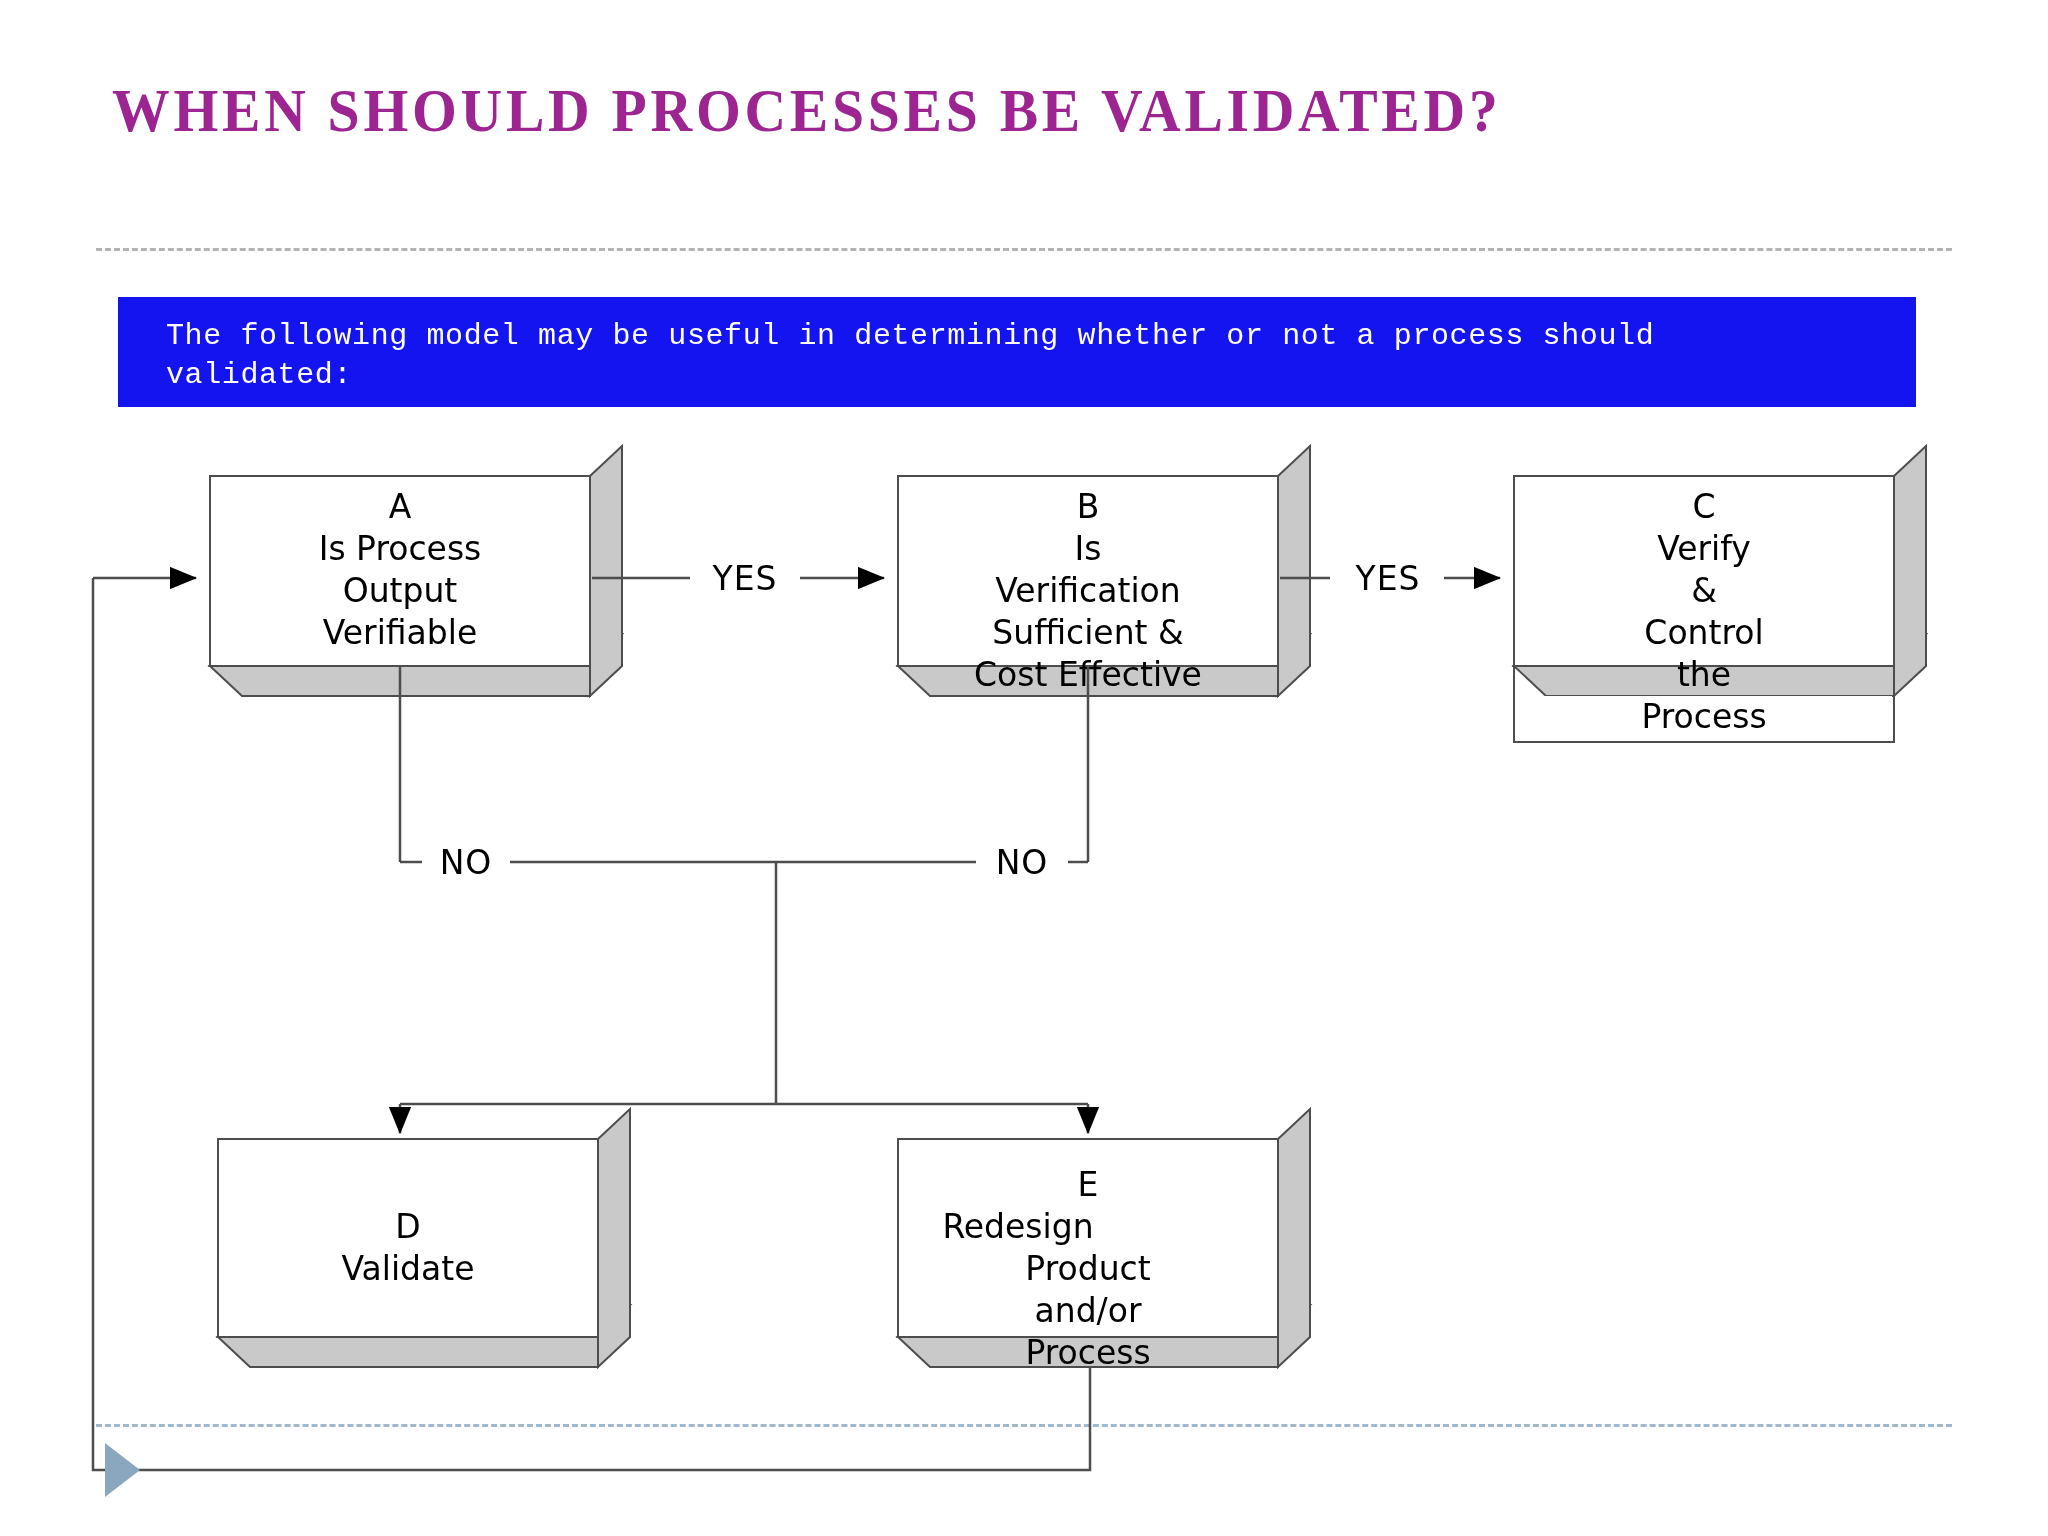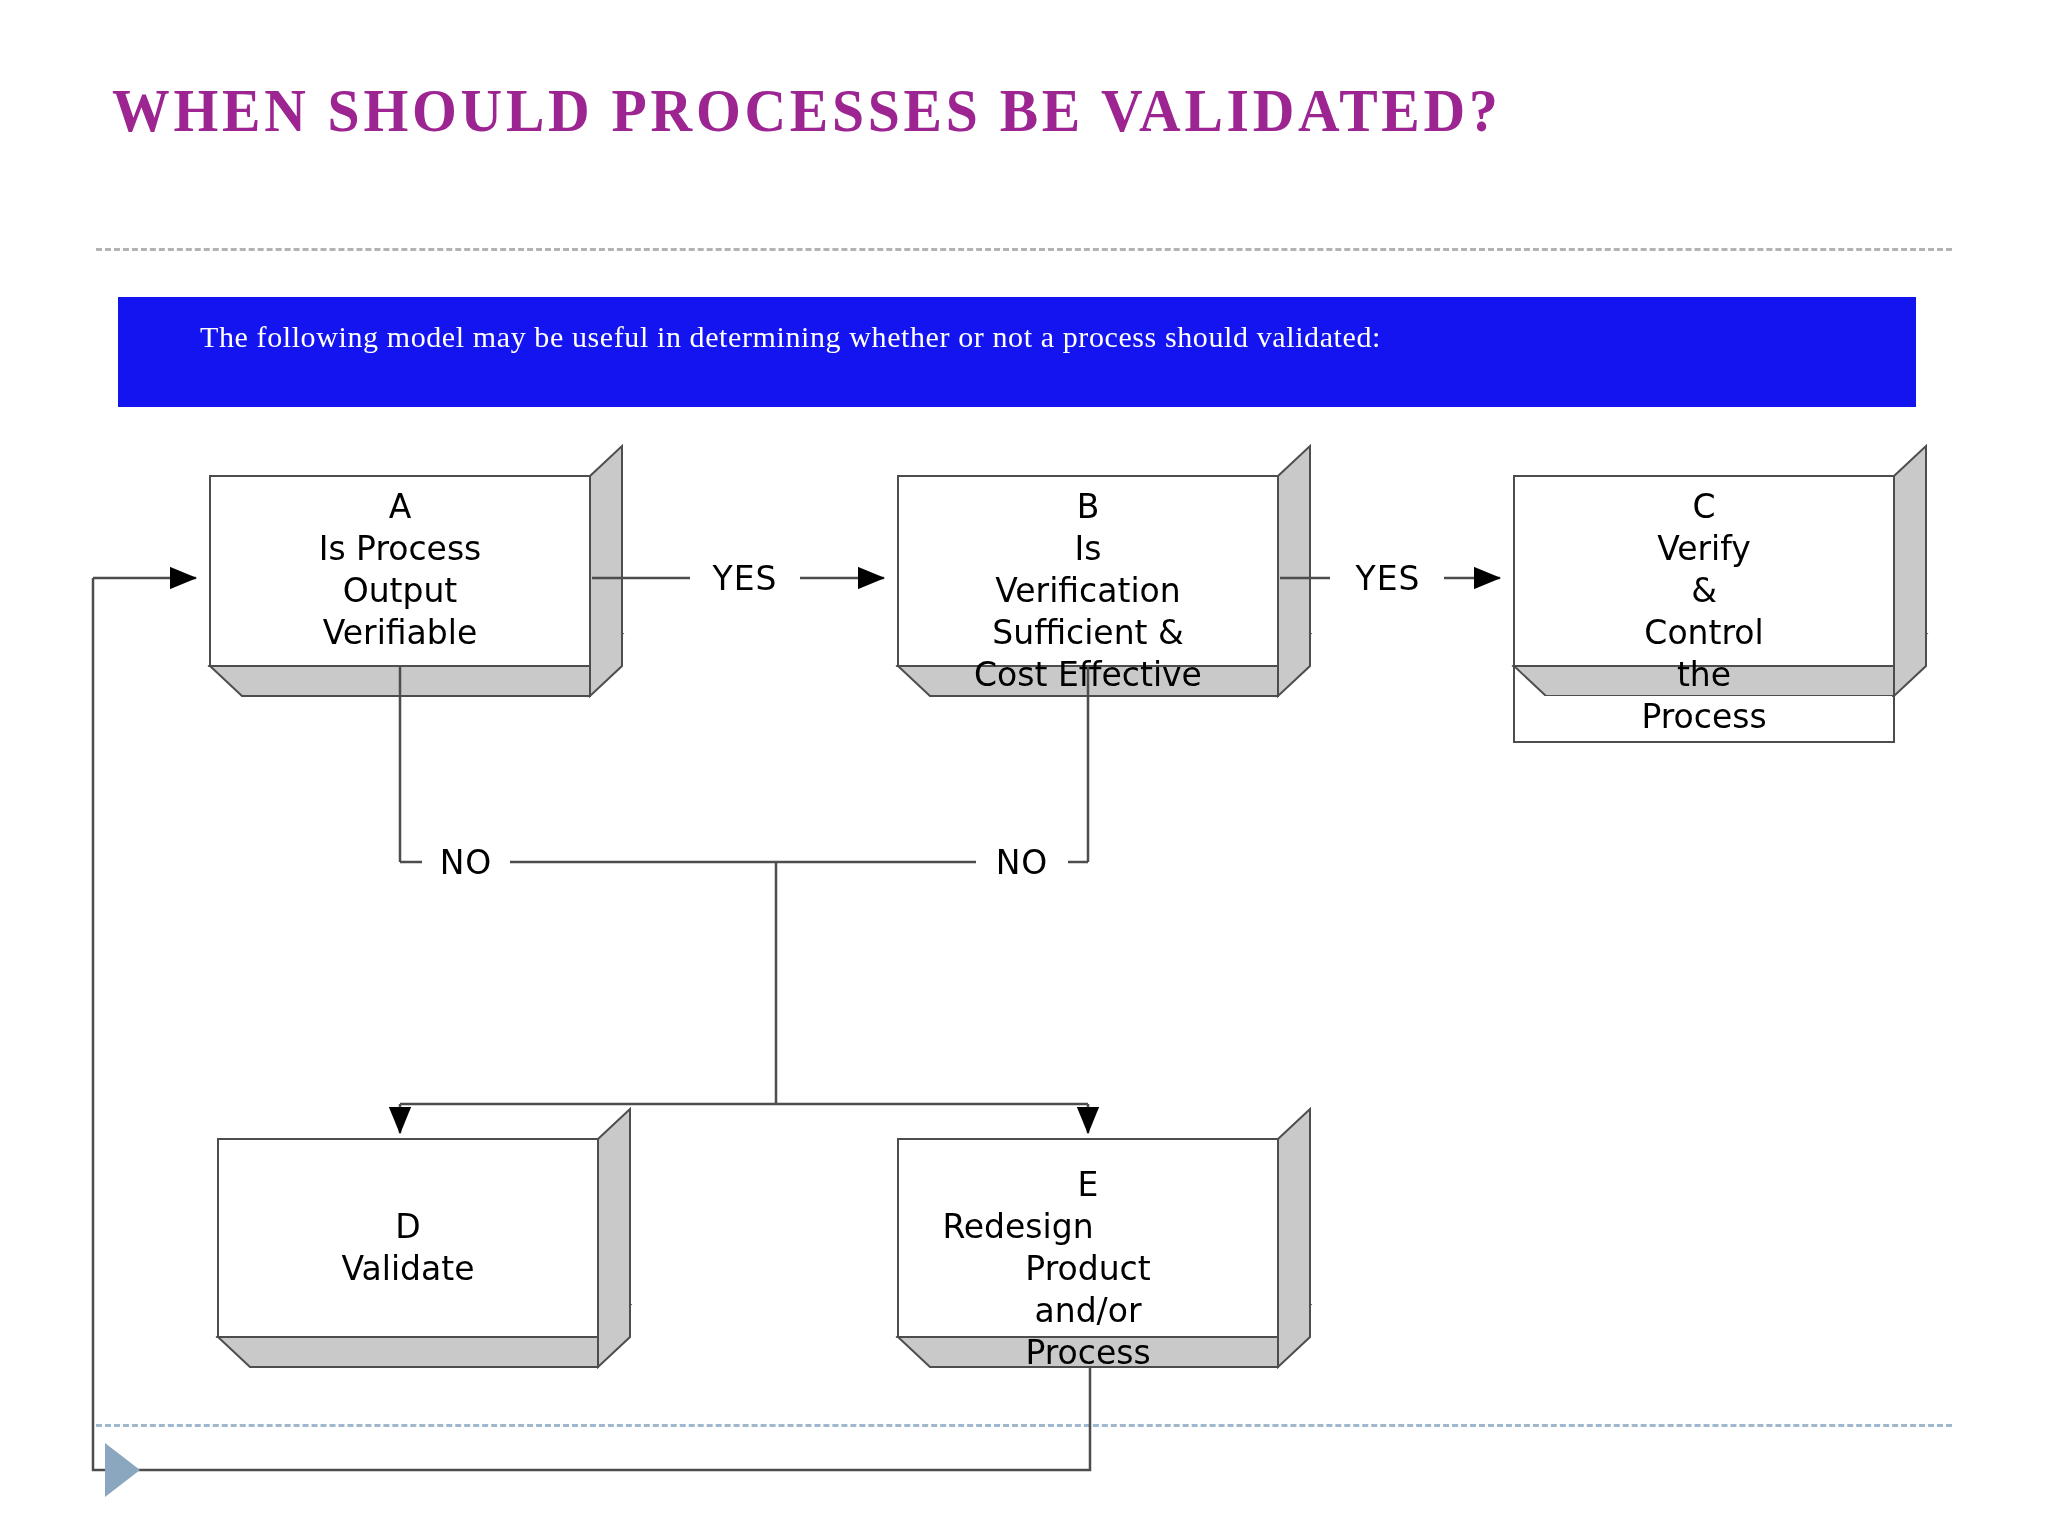--- a/index.html
+++ b/index.html
@@ -48,27 +48,26 @@
     left: 118px;
     top: 297px;
     width: 1798px;
     height: 110px;
     background: #1414F0;
     box-sizing: border-box;
     padding: 20px 0 0 48px;
   }
   #intro-banner-text {
     color: #ffffff;
-    font-family: Liberation Serif, serif;
+    font-family: Liberation Mono, monospace;
     font-size: 30px;
     line-height: 1.30;
     letter-spacing: 0.6px;
     font-weight: 400;
     max-width: 1600px;
-    margin-left: 34px;
   }
 
   
   #bottom-rule {
     position: absolute;
     left: 96px;
     top: 1424px;
     width: 1856px;
     height: 0;
     border-top: 3px dashed #9fb8cd;

